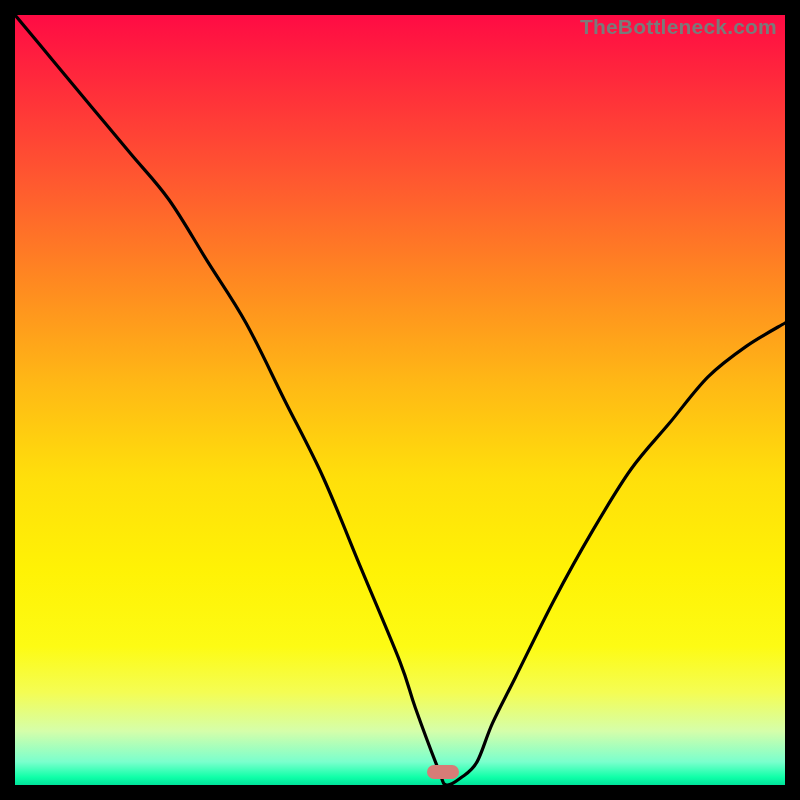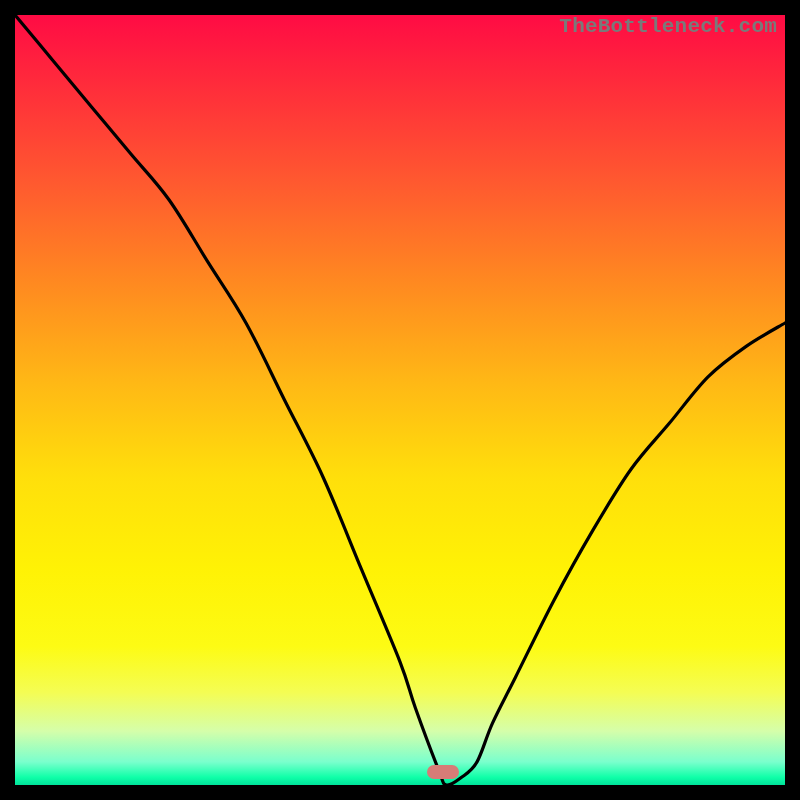--- a/index.html
+++ b/index.html
@@ -49,21 +49,21 @@
   }
   .marker {
     position: absolute;
     background: #d77c77;
     border-radius: 999px;
   }
   .watermark {
     position: absolute;
     top: 0px;
     right: 8px;
-    font-family: Liberation Mono, monospace;
+    font-family: Liberation Sans, sans-serif;
     font-size: 21px;
     font-weight: 600;
     color: #7a7a7a;
     letter-spacing: 0.2px;
   }
 </style>
 </head>
 <body>
 
 <div class="frame">

